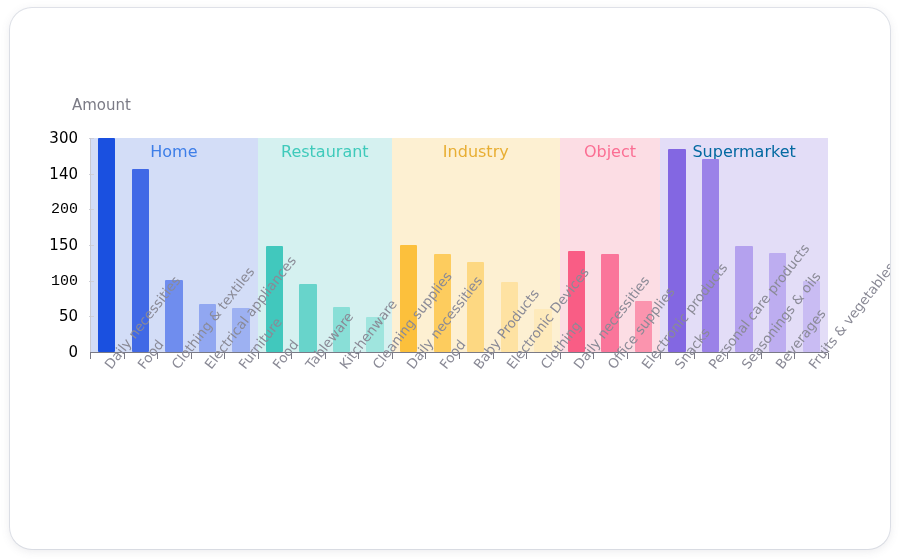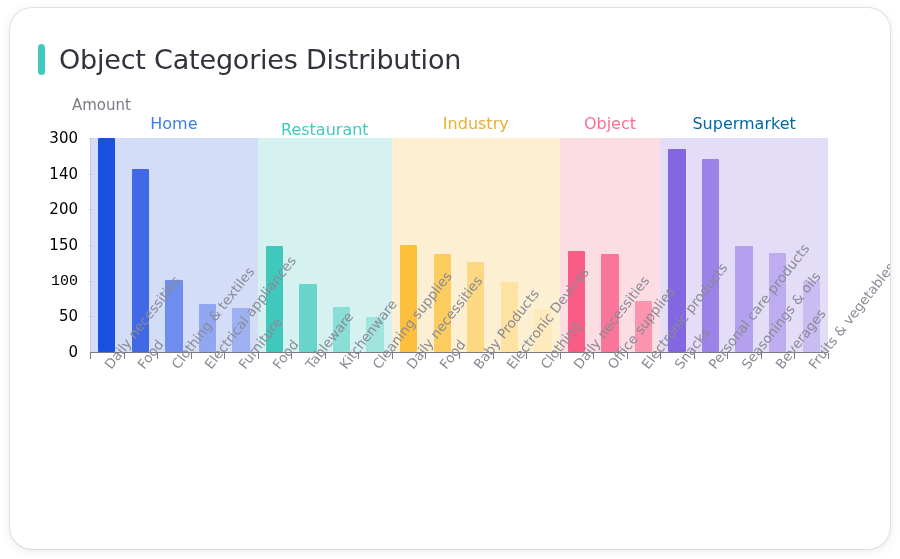--- a/index.html
+++ b/index.html
@@ -67,20 +67,21 @@
     position: absolute;
     font-size: 15px;
     color: #7b7b86;
     white-space: nowrap;
   }
   .group-label {
     position: absolute;
     font-size: 16px;
     white-space: nowrap;
     transform: translateX(-50%);
+    margin-top: 28px;
   }
   .band {
     position: absolute;
     top: 0;
   }
   .ytick {
     position: absolute;
     right: 0;
     font-size: 15px;
     color: #000000;
@@ -123,45 +124,41 @@
     transform: rotate(-52deg);
     text-align: left;
   }
 </style>
 </head>
 <body>
 
 <div class="page">
   <div class="card">
 
-    <div class="title-row">
-      <div class="title-bar"></div>
-      <div class="title-text">Object Categories Distribution</div>
-    </div>
 
     <div class="chart" id="chart-root">
       <div class="axis-title" id="y-axis-title" style="left:62px; top:88px;">Amount</div>
     <div class="band" style="left: 80px; top: 130px; width: 167.727px; height: 214px; background: rgb(211, 221, 247);"></div>
         <div class="group-label" style="left: 163.864px; top: 106px; color: rgb(61, 126, 232);">Home</div>
         <div class="band" style="left: 247.727px; top: 130px; width: 134.182px; height: 214px; background: rgb(213, 241, 240);"></div>
-        <div class="group-label" style="left: 314.818px; top: 112px; color: rgb(63, 202, 187);">Restaurant</div>
+        <div class="group-label" style="left: 314.818px; top: 106px; color: rgb(63, 202, 187);">Restaurant</div>
         <div class="band" style="left: 381.909px; top: 130px; width: 167.727px; height: 214px; background: rgb(253, 240, 210);"></div>
         <div class="group-label" style="left: 465.773px; top: 106px; color: rgb(232, 174, 51);">Industry</div>
         <div class="band" style="left: 549.636px; top: 130px; width: 100.636px; height: 214px; background: rgb(252, 221, 228);"></div>
         <div class="group-label" style="left: 599.955px; top: 106px; color: rgb(251, 110, 147);">Object</div>
         <div class="band" style="left: 650.273px; top: 130px; width: 167.727px; height: 214px; background: rgb(227, 221, 247);"></div>
         <div class="group-label" style="left: 734.136px; top: 106px; color: #0369a1;">Supermarket</div>
         <div class="ytick" style="top: 344px; right: 812px; width: 46px;">0</div>
         <div class="ytick" style="top: 308.333px; right: 812px; width: 46px;">50</div>
         <div class="gridtick" style="left: 79px; top: 308.333px;"></div>
         <div class="ytick" style="top: 272.667px; right: 812px; width: 46px; font-family: Liberation Mono, monospace;">100</div>
         <div class="gridtick" style="left: 79px; top: 272.667px;"></div>
         <div class="ytick" style="top: 237px; right: 812px; width: 46px;">150</div>
         <div class="gridtick" style="left: 79px; top: 237px;"></div>
-        <div class="ytick" style="top: 201.333px; right: 812px; width: 46px;">200</div>
+        <div class="ytick" style="top: 201.333px; right: 812px; width: 46px; font-family: Liberation Mono, monospace;">200</div>
         <div class="gridtick" style="left: 79px; top: 201.333px;"></div>
         <div class="ytick" style="top: 165.667px; right: 812px; width: 46px;">140</div>
         <div class="gridtick" style="left: 79px; top: 165.667px;"></div>
         <div class="ytick" style="top: 130px; right: 812px; width: 46px;">300</div>
         <div class="gridtick" style="left: 79px; top: 130px;"></div>
         <div class="bar" style="left: 88.0509px; width: 17.4436px; height: 214px; bottom: 195px; background: rgb(26, 80, 224);"></div>
         <div class="bar" style="left: 121.596px; width: 17.4436px; height: 182.613px; bottom: 195px; background: rgb(65, 105, 230);"></div>
         <div class="bar" style="left: 155.142px; width: 17.4436px; height: 72.0467px; bottom: 195px; background: rgb(111, 141, 238);"></div>
         <div class="bar" style="left: 188.687px; width: 17.4436px; height: 47.7933px; bottom: 195px; background: rgb(145, 167, 241);"></div>
         <div class="bar" style="left: 222.233px; width: 17.4436px; height: 44.2267px; bottom: 195px; background: rgb(157, 177, 242);"></div>

